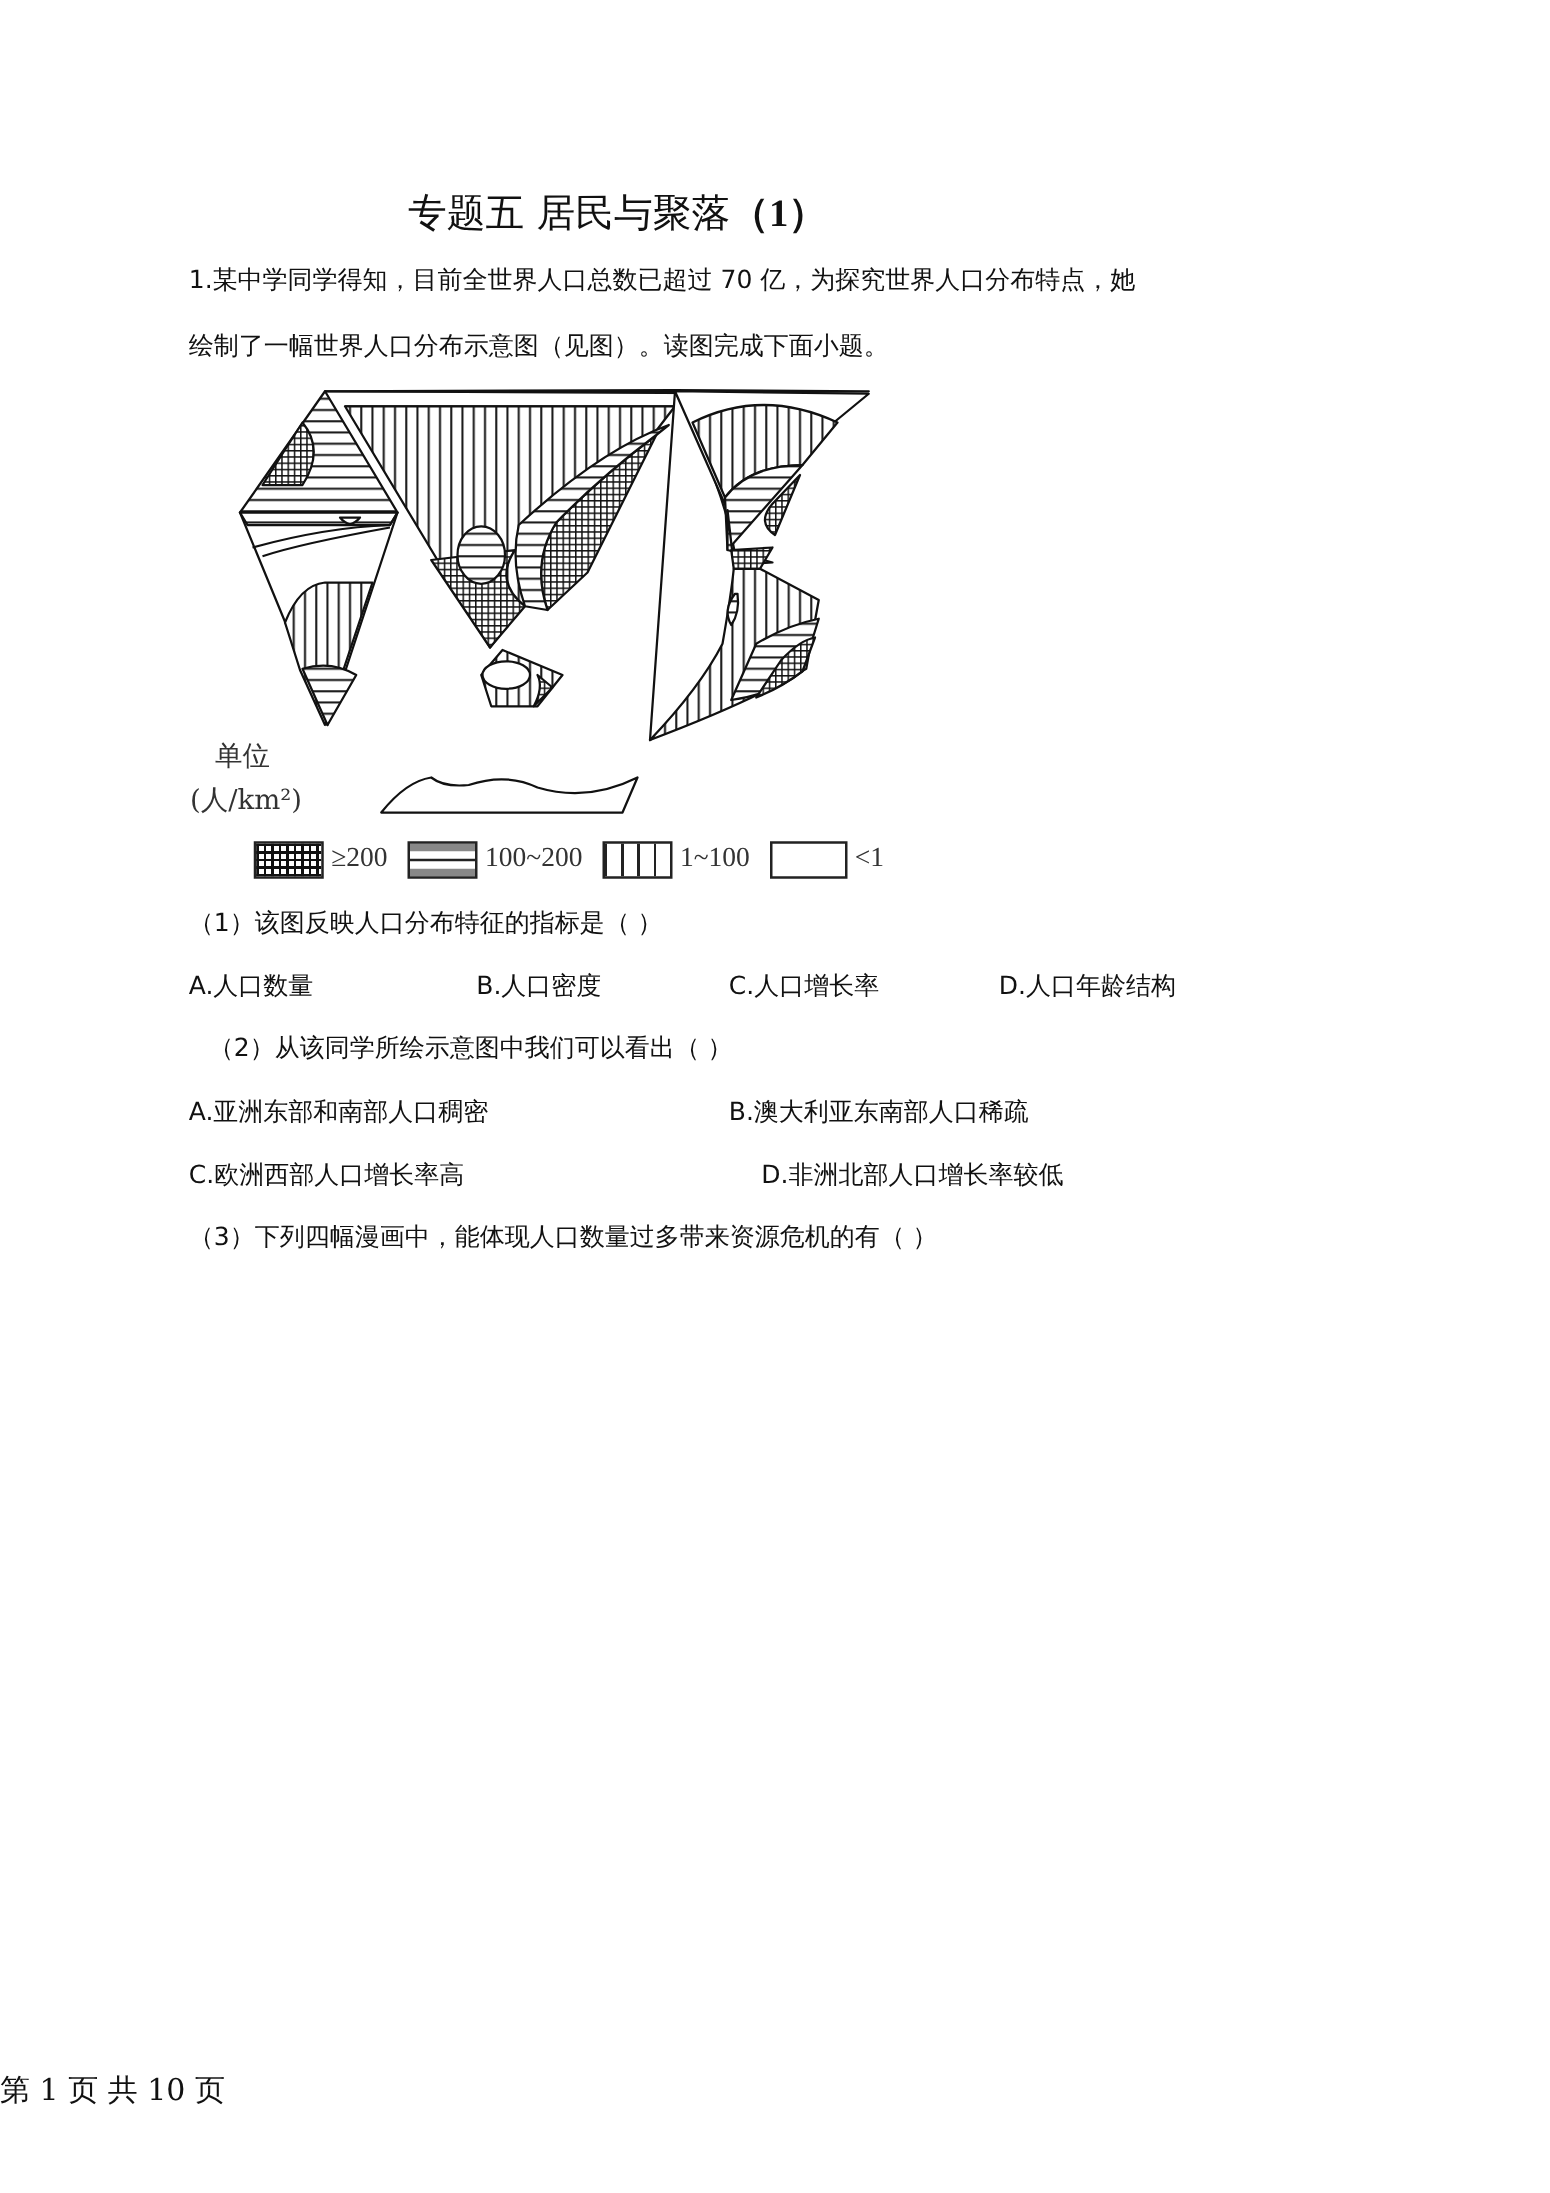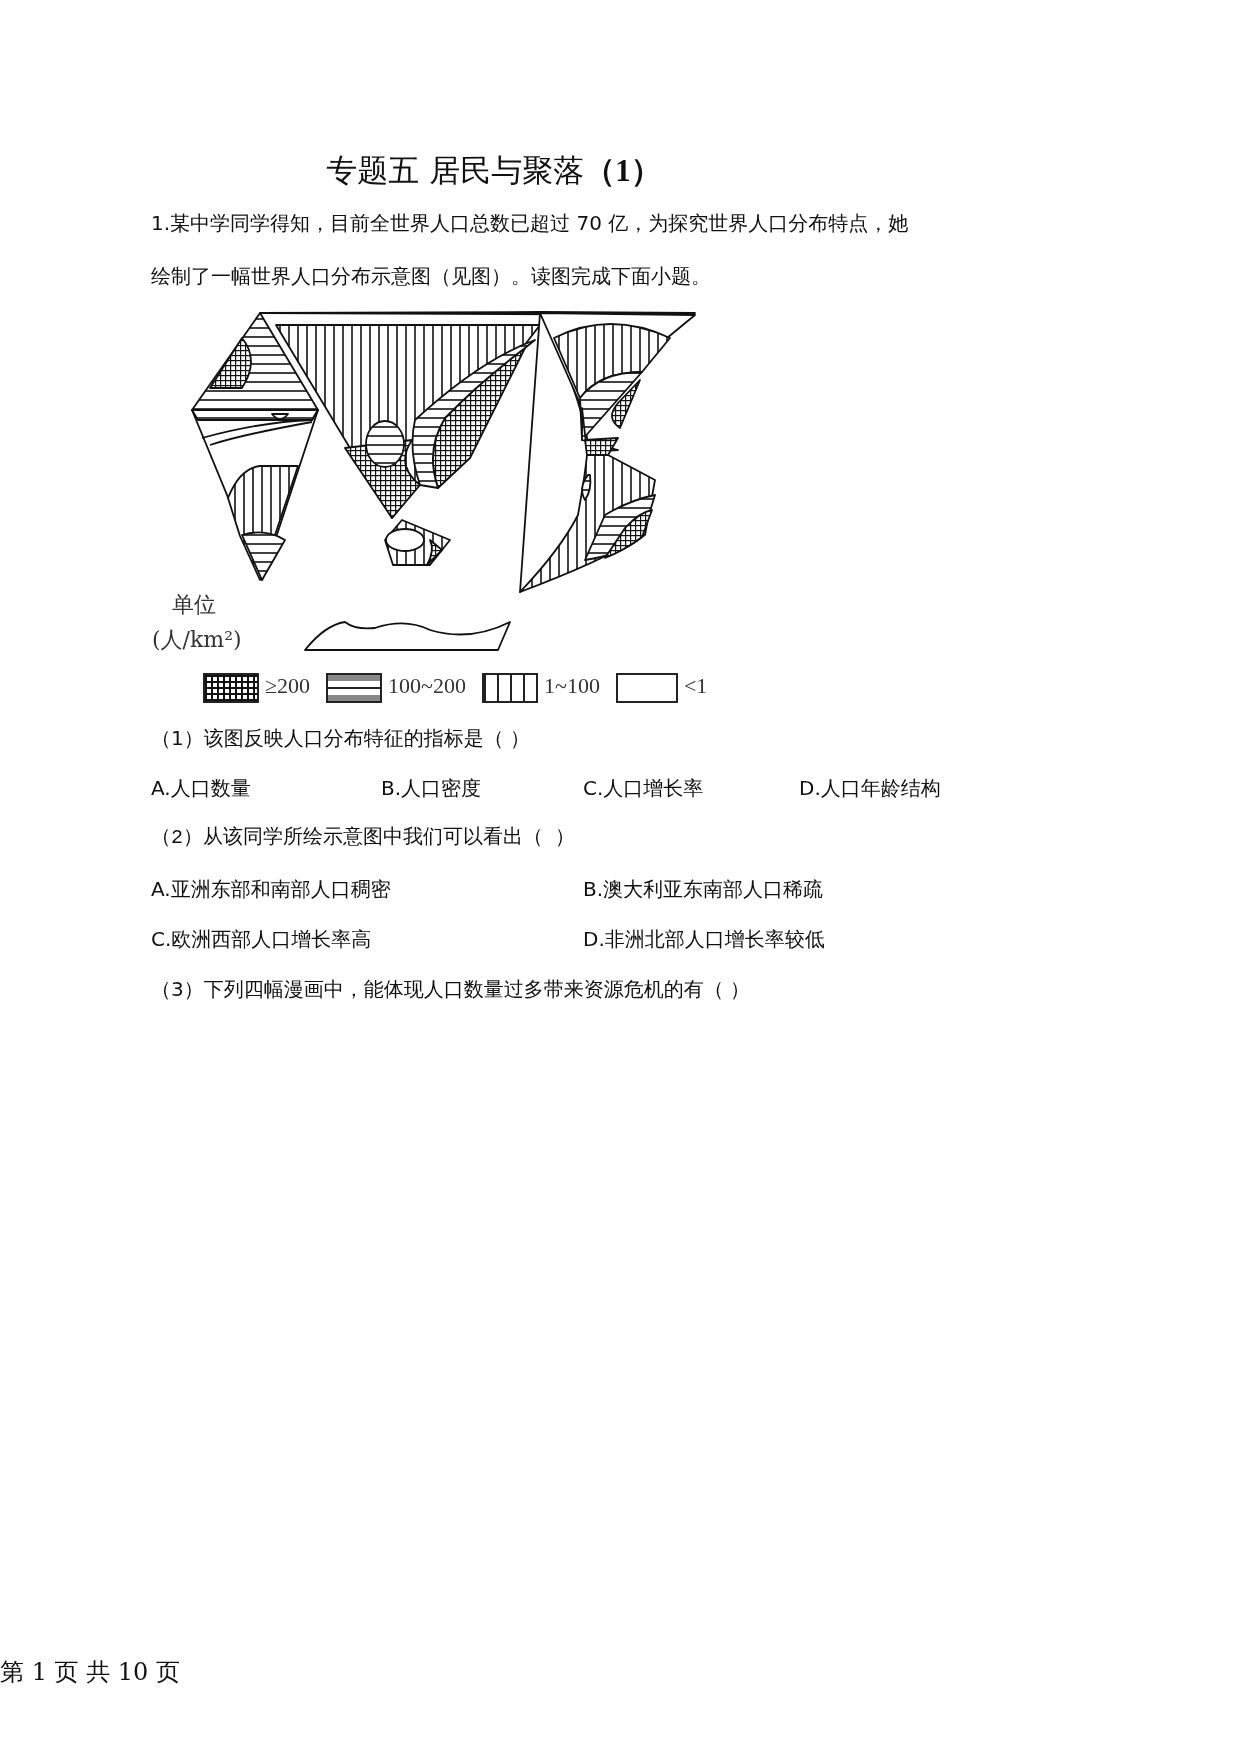--- a/index.html
+++ b/index.html
@@ -110,21 +110,21 @@
   <div class="sw sw-none"></div>
   <span class="lbl">&lt;1</span>
 </div>
 
 <div class="abs body" style="left:151px; top:728px;">（1）该图反映人口分布特征的指标是（    ）</div>
 <div class="abs body" style="left:151px; top:778px;">A.人口数量</div>
 <div class="abs body" style="left:381px; top:778px;">B.人口密度</div>
 <div class="abs body" style="left:583px; top:778px;text-align:right;">C.人口增长率</div>
 <div class="abs body" style="left:799px; top:778px;text-align:center;">D.人口年龄结构</div>
 
-<div class="abs body" style="left:151px; top:828px;font-family:Liberation Mono, monospace;">（2）从该同学所绘示意图中我们可以看出（    ）</div>
+<div class="abs body" style="left:167px; top:828px;">（2）从该同学所绘示意图中我们可以看出（    ）</div>
 <div class="abs body" style="left:151px; top:879px;">A.亚洲东部和南部人口稠密</div>
 <div class="abs body" style="left:583px; top:879px;">B.澳大利亚东南部人口稀疏</div>
 <div class="abs body" style="left:151px; top:929px;">C.欧洲西部人口增长率高</div>
-<div class="abs body" style="left:583px; top:929px;">D.非洲北部人口增长率较低</div>
+<div class="abs body" style="left:609px; top:929px;">D.非洲北部人口增长率较低</div>
 
 <div class="abs body" style="left:151px; top:979px;">（3）下列四幅漫画中，能体现人口数量过多带来资源危机的有（    ）</div>
 
 <div class="abs footer">第 1 页 共 10 页</div>
 
 </body></html>

